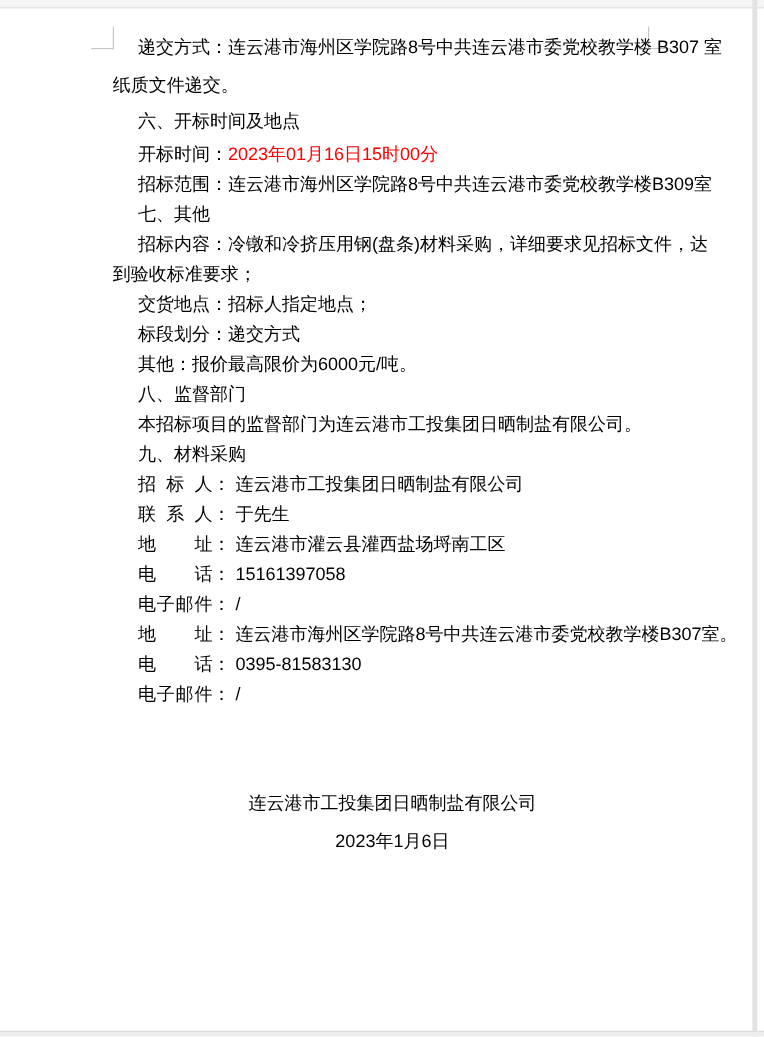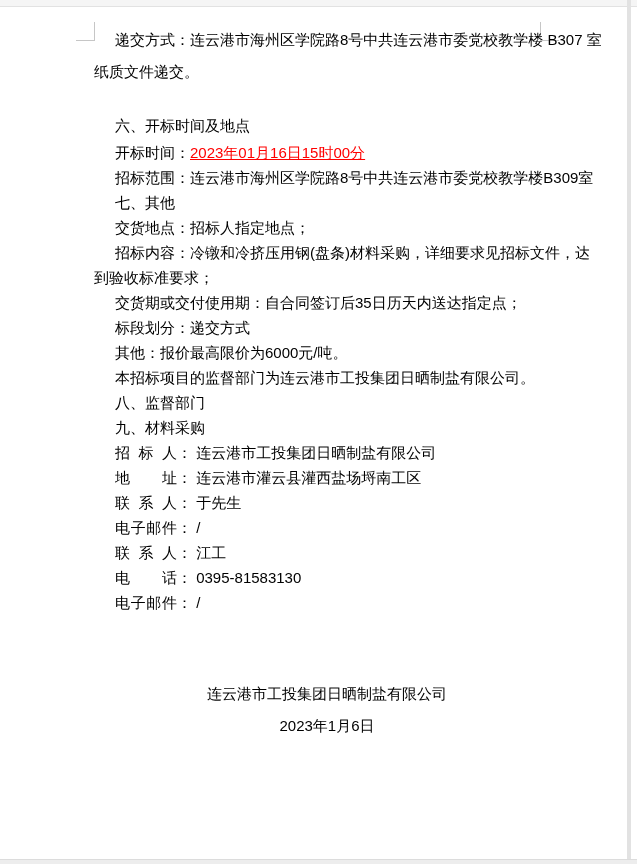--- a/index.html
+++ b/index.html
@@ -39,25 +39,25 @@
     font-size: 15px; line-height: 25px;
   }
   .para {
     margin: 0;
     text-indent: 21px;
     line-height: 25px;
     white-space: pre;
     font-weight: normal;
   }
   .para.loose { line-height: 32px; }
-  .para.h6 { line-height: 28px; margin-top: 24px; }
+  .para.h6 { line-height: 28px; }
   .para.center { text-align: center; text-indent: 0; }
   .para.footer { line-height: 32px; }
   .para.gap { margin-top: 63px; }
-  .red { color: #ff0000; text-decoration: underline; }
+  .red { color: #ff0000; }
   .label {
     display: inline-block;
     min-width: 62px;
     text-align: justify;
     text-align-last: justify;
     text-indent: 0;
     white-space: normal;
     vertical-align: baseline;
   }
 </style>
@@ -68,34 +68,34 @@
   <div class="chrome-top"></div>
   <div class="cropmark tl"></div>
   <div class="cropmark tr"></div>
   <div class="content">
       <p class="para loose"><span>递交方式：连云港市海州区学院路8号中共连云港市委党校教学楼 B307 室
 纸质文件递交。</span></p>
       <p class="para h6"><span>六、开标时间及地点</span></p>
       <p class="para"><span>开标时间：</span><span class="red">2023年01月16日15时00分</span></p>
       <p class="para"><span>招标范围：连云港市海州区学院路8号中共连云港市委党校教学楼B309室</span></p>
       <p class="para"><span>七、其他</span></p>
-      <p class="para"><span>交货地点：招标人指定地点；</span></p>
       <p class="para"><span>招标内容：冷镦和冷挤压用钢(盘条)材料采购，详细要求见招标文件，达
 到验收标准要求；</span></p>
-      <p class="para"><span>交货期或交付使用期：自合同签订后35日历天内送达指定点；</span></p>
+      <p class="para"><span>交货地点：招标人指定地点；</span></p>
       <p class="para"><span>标段划分：递交方式</span></p>
       <p class="para"><span>其他：报价最高限价为6000元/吨。</span></p>
+      <p class="para"><span>八、监督部门</span></p>
       <p class="para"><span>本招标项目的监督部门为连云港市工投集团日晒制盐有限公司。</span></p>
-      <p class="para"><span>八、监督部门</span></p>
       <p class="para"><span>九、材料采购</span></p>
       <p class="para"><span class="label">招标人</span><span>： </span><span>连云港市工投集团日晒制盐有限公司</span></p>
+      <p class="para"><span class="label">联系人</span><span>： </span><span>于先生</span></p>
       <p class="para"><span class="label">地址</span><span>： </span><span>连云港市灌云县灌西盐场埒南工区</span></p>
-      <p class="para"><span class="label">联系人</span><span>： </span><span>于先生</span></p>
+      <p class="para"><span class="label">电话</span><span>： </span><span>15161397058</span></p>
       <p class="para"><span class="label">电子邮件</span><span>： </span><span>/</span></p>
-      <p class="para"><span class="label">联系人</span><span>： </span><span>江工</span></p>
+      <p class="para"><span class="label">地址</span><span>： </span><span>连云港市海州区学院路8号中共连云港市委党校教学楼B307室。</span></p>
       <p class="para"><span class="label">电话</span><span>： </span><span>0395-81583130</span></p>
       <p class="para"><span class="label">电子邮件</span><span>： </span><span>/</span></p>
       <p class="para center footer gap"><span>连云港市工投集团日晒制盐有限公司</span></p>
       <p class="para center footer"><span>2023年1月6日</span></p>
     </div>
   <div class="scrollbar"></div>
   <div class="chrome-bottom"></div>
 </div>
 
 </body></html>

